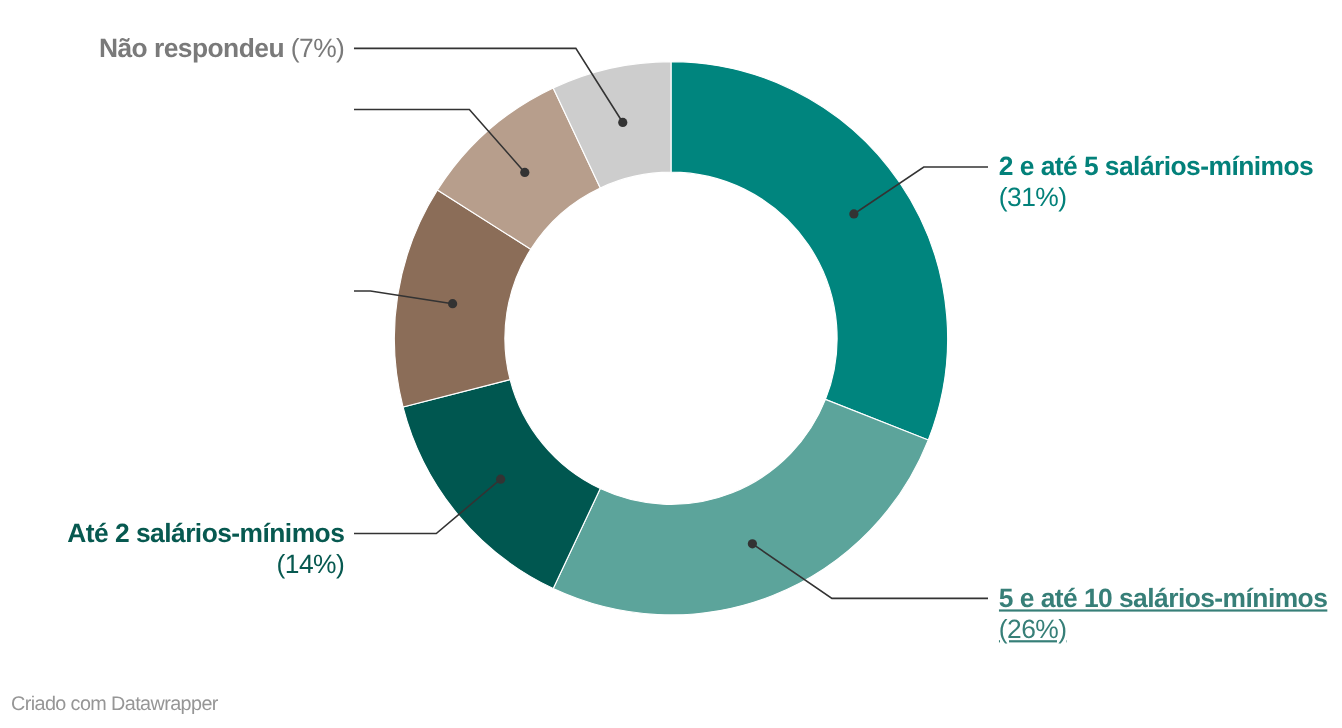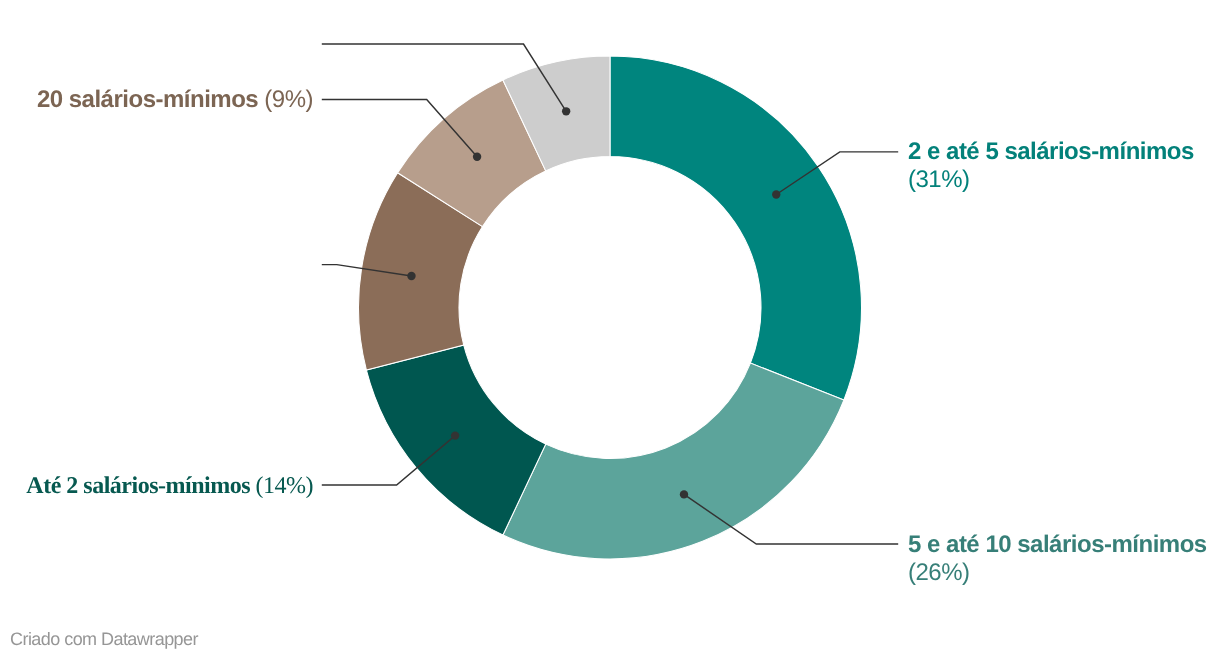--- a/index.html
+++ b/index.html
@@ -76,32 +76,32 @@
       <circle r="4.2" cx="477.08" cy="156.73"></circle>
       <circle r="4.2" cx="566.15" cy="111.34"></circle>
     </g>
   </svg>
 
   <div class="slice-label align-left" style="left: 908.4px; top: 138.3px; color: rgb(3, 129, 122);">
     <span>2 e até 5 salários-mínimos</span>
     <span class="pct">(31%)</span>
   </div>
 
-  <div class="slice-label align-left" style="left: 908.4px; top: 530.6px; color: rgb(55, 127, 120);">
+  <div class="slice-label align-left" style="left: 908.4px; top: 530.6px; color: rgb(55, 127, 120); text-decoration: underline;">
     <span>5 e até 10 salários-mínimos</span>
     <span class="pct">(26%)</span>
   </div>
 
-  <div class="slice-label align-right" style="left: 10.5px; top: 471.6px; color: rgb(7, 89, 80); font-family: Liberation Serif, serif;">
+  <div class="slice-label align-right" style="left: 10.5px; top: 471.6px; color: rgb(7, 89, 80);">
     <span>Até 2 salários-mínimos</span>
     <span class="pct">(14%)</span>
   </div>
 
 
-  <div class="slice-label align-right" style="left: 10.5px; top: 85.8px; color: rgb(124, 101, 83);">
-    <span>20 salários-mínimos</span>
-    <span class="pct">(9%)</span>
+
+  <div class="slice-label align-right" style="left: 10.5px; top: 30.8px; color: rgb(122, 122, 122);">
+    <span>Não respondeu</span>
+    <span class="pct">(7%)</span>
   </div>
-
 
   <div class="credit" style="color: rgb(150, 150, 150);">Criado com Datawrapper</div>
 
 </div>
 
 </body></html>

